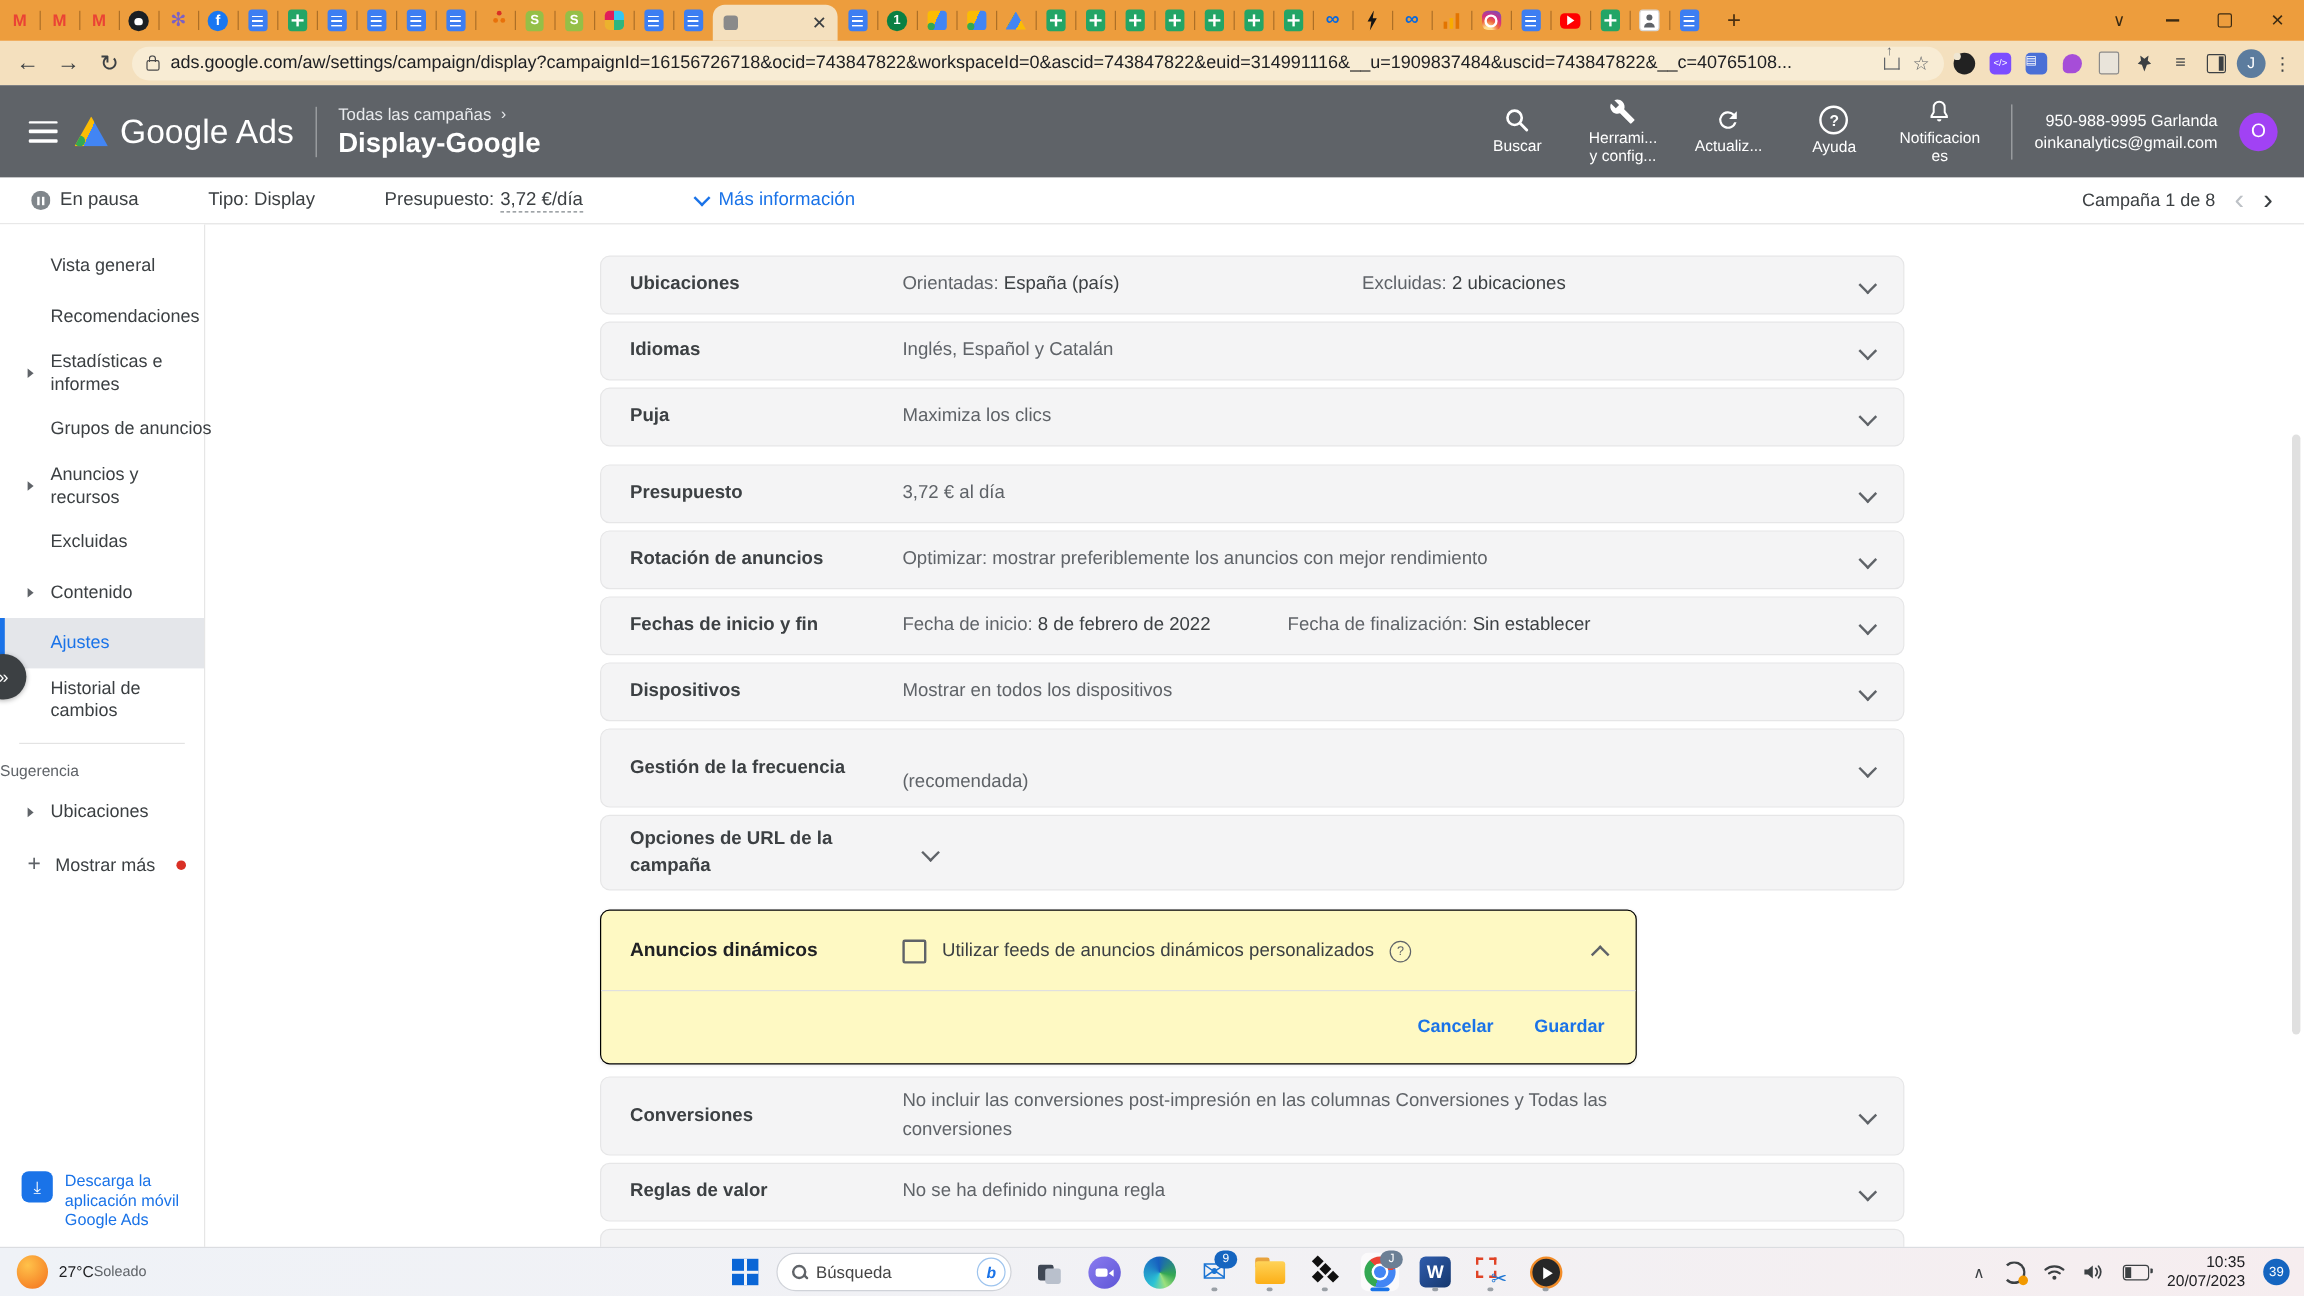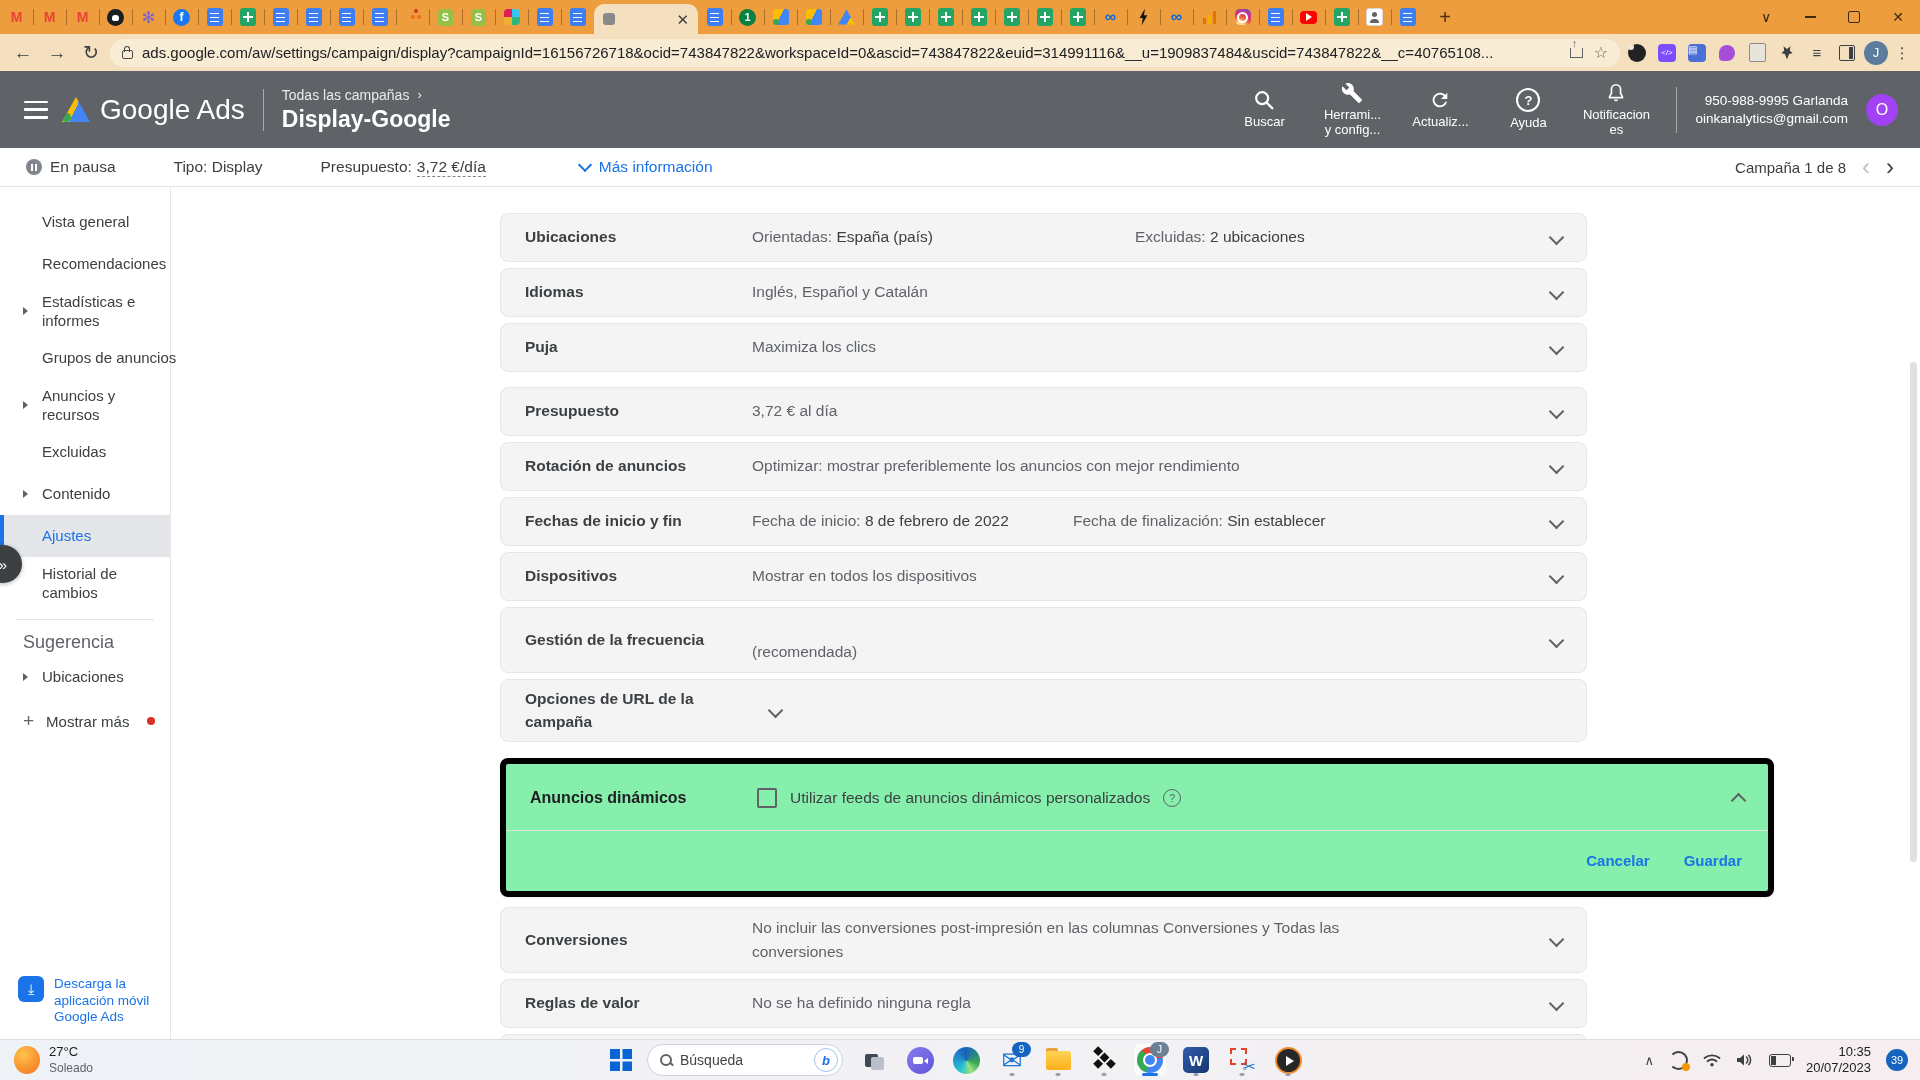--- a/index.html
+++ b/index.html
@@ -107,42 +107,42 @@
   
   .body-wrap{flex:1;display:flex;min-height:0;position:relative;}
   .sidebar{width:170px;border-right:1px solid #e6e6e6;flex:none;display:flex;flex-direction:column;padding-top:14px;position:relative;background:#fff;}
   .sb-it{min-height:42px;display:flex;align-items:center;padding-left:42px;position:relative;font-size:15px;color:#3c4043;cursor:pointer;flex:none;}
   .sb-it .lbl{line-height:1.3;}
   .sb-it.two{min-height:52px;}
   .sb-it .arr{position:absolute;left:23px;width:0;height:0;border-left:5px solid #5f6368;border-top:4px solid transparent;border-bottom:4px solid transparent;}
   .sb-it.sel{background:#E4E6EA;color:#1a73e8;}
   .sb-it.sel::before{content:"";position:absolute;left:0;top:0;bottom:0;width:4px;background:#1a73e8;}
   .sb-divider{height:1px;background:#e3e3e3;margin:10px 16px 8px 16px;flex:none;}
-  .sb-section{font-size:18px;color:#5f6368;padding-left:23px;height:28px;display:flex;align-items:center;flex:none;}
+  .sb-section{font-size:13px;color:#5f6368;height:28px;display:flex;align-items:center;flex:none;}
   .sb-more{min-height:46px;display:flex;align-items:center;padding-left:23px;font-size:15px;color:#3c4043;cursor:pointer;position:relative;flex:none;}
   .sb-more .plus{font-size:19px;color:#5f6368;margin-right:12px;}
   .sb-more .reddot{position:absolute;right:15px;width:8px;height:8px;border-radius:50%;background:#D93025;}
   .collapse-btn{position:absolute;left:-16px;top:358px;width:38px;height:38px;border-radius:50%;background:#3c4043;color:#fff;display:flex;align-items:center;justify-content:center;font-size:15px;z-index:5;cursor:pointer;box-shadow:0 1px 4px rgba(0,0,0,.3);}
   .download{margin-top:auto;margin-bottom:14px;display:flex;padding-left:18px;gap:10px;align-items:flex-start;cursor:pointer;flex:none;}
   .dl-icon{width:26px;height:26px;border-radius:6px;background:#1a73e8;position:relative;flex:none;}
   .dl-icon::after{content:"⤓";position:absolute;inset:0;display:flex;align-items:center;justify-content:center;color:#fff;font-size:14px;}
   .dl-text{font-size:13.5px;color:#1a73e8;line-height:1.2;width:104px;}
   
   .main{flex:1;overflow:hidden;position:relative;padding:26px 0 0 329px;}
   .rows{width:1087px;display:flex;flex-direction:column;}
   .srow{background:#F4F4F5;border:1px solid #E6E6E7;border-radius:8px;display:flex;align-items:center;padding:8px 24px;min-height:31px;margin-bottom:6px;cursor:pointer;}
   .srow.gap{margin-top:9px;}
   .r-label{width:227px;flex:none;font-weight:bold;font-size:15.5px;color:#3c4043;line-height:1.45;padding-right:14px;box-sizing:border-box;}
   .r-vals{flex:1;display:flex;align-items:center;min-width:0;}
   .r-val{font-size:15.5px;color:#5f6368;line-height:1.55;}
   .r-val b{font-weight:normal;color:#3c4043;}
   .r-chev{width:9px;height:9px;border-right:2px solid #5f6368;border-bottom:2px solid #5f6368;transform:rotate(45deg);margin-left:18px;flex:none;cursor:pointer;}
   .r-chev.up{transform:rotate(-135deg);margin-top:6px;}
   
-  .card{width:1274px;background:#86efac;border:6px solid #000000;border-radius:8px;box-shadow:0 1px 3px rgba(0,0,0,.08);margin:10px 0;box-sizing:border-box;}
+  .card{width:864px;background:#fef9c3;border:1px solid #000000;border-radius:8px;box-shadow:0 1px 3px rgba(0,0,0,.08);margin:10px 0;box-sizing:border-box;}
   .card-top{display:flex;align-items:center;padding:24px 24px 22px 24px;}
   .card-title{width:227px;flex:none;font-weight:bold;font-size:16px;color:#202124;}
   .cb-row{flex:1;display:flex;align-items:center;gap:13px;}
   .checkbox{width:16px;height:16px;border:2px solid #5f6368;border-radius:2px;flex:none;cursor:pointer;}
   .cb-label{font-size:15.5px;color:#3c4043;}
   .help-sm{width:16px;height:16px;border:1.5px solid #5f6368;border-radius:50%;color:#5f6368;font-size:10.5px;display:flex;align-items:center;justify-content:center;cursor:pointer;flex:none;}
   .card-divider{height:1px;background:#E0E0E0;}
   .card-foot{height:60px;display:flex;align-items:center;justify-content:flex-end;padding-right:26px;gap:34px;}
   .btn-text{color:#1a73e8;font-size:15px;font-weight:bold;cursor:pointer;}
   .pg-scroll{position:absolute;right:3px;top:175px;width:7px;height:500px;background:#D5D5D5;border-radius:4px;opacity:.75;}
@@ -615,21 +615,21 @@
             </div>
           </div>
         </div>
       <div class="pg-scroll"></div>
     </div>
   </div>
 
   <div class="taskbar">
     <div class="weather">
       <span class="sun"></span>
-      <span style="display:flex;flex-direction:column;line-height:1.25;">
+      <span style="display:flex;flex-direction:row;line-height:1.25;">
         <span class="wx-temp">27°C</span>
         <span class="wx-cond">Soleado</span>
       </span>
     </div>
     <div class="tb-center">
       <div class="win-logo"></div>
       <div class="tb-search">
         <span class="mag"></span>
         <span class="tb-search-text">Búsqueda</span>
         <span class="bing">b</span>

